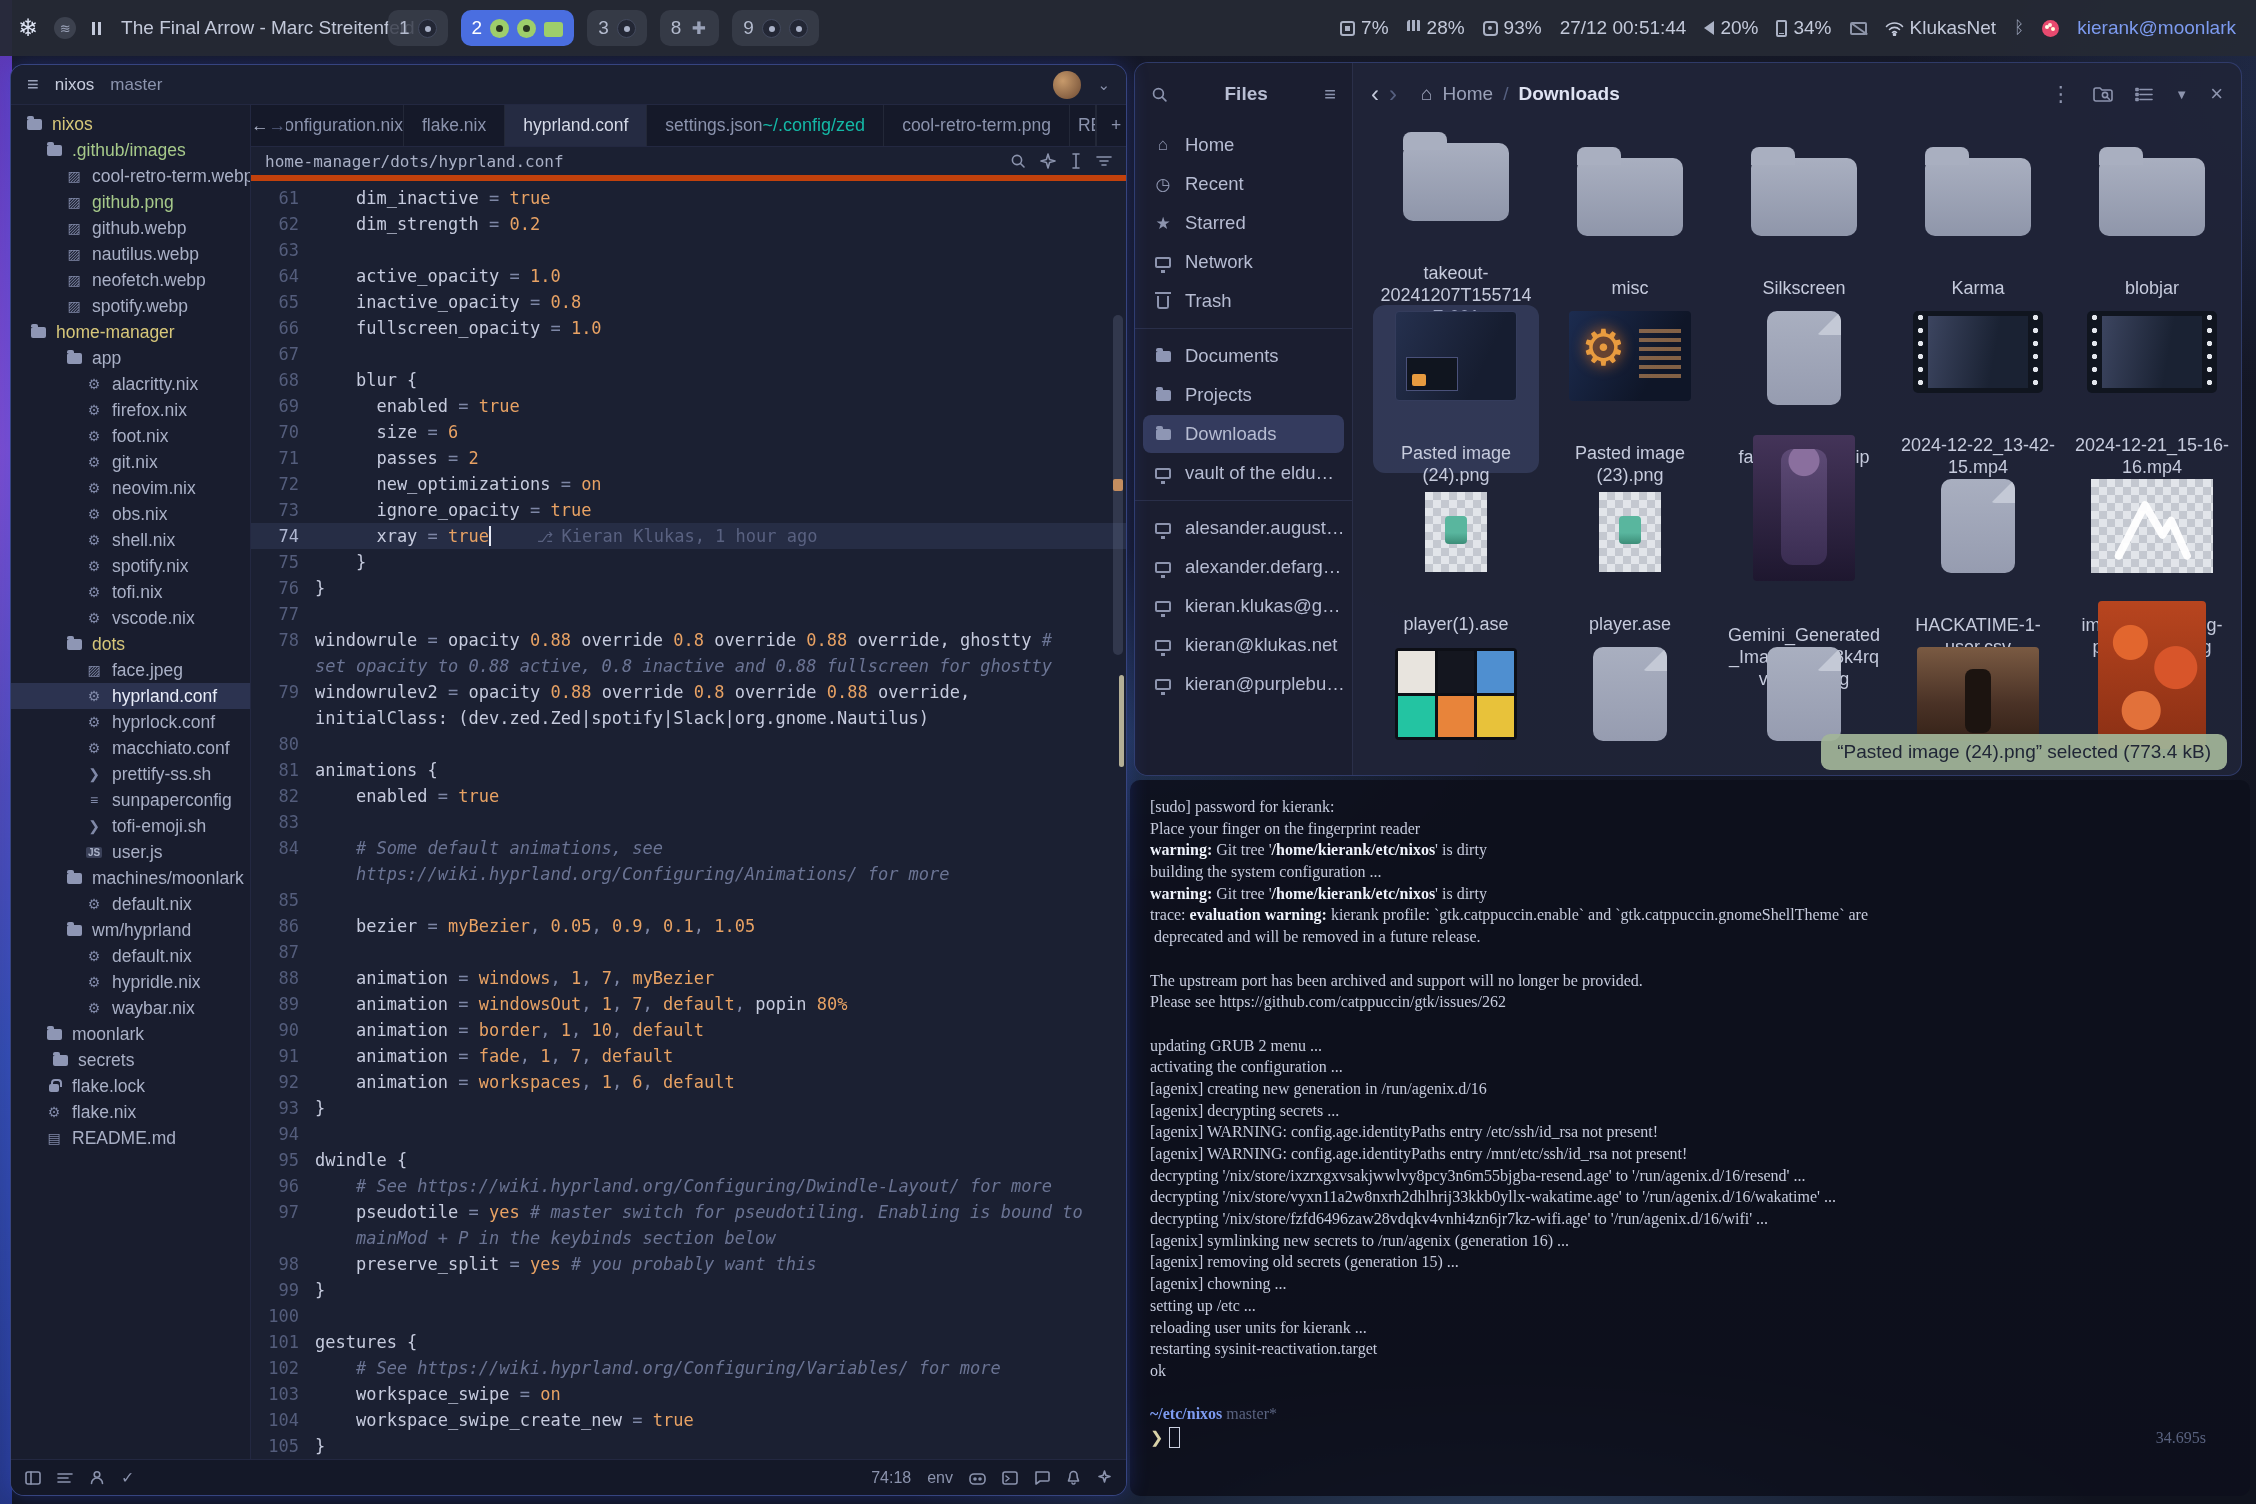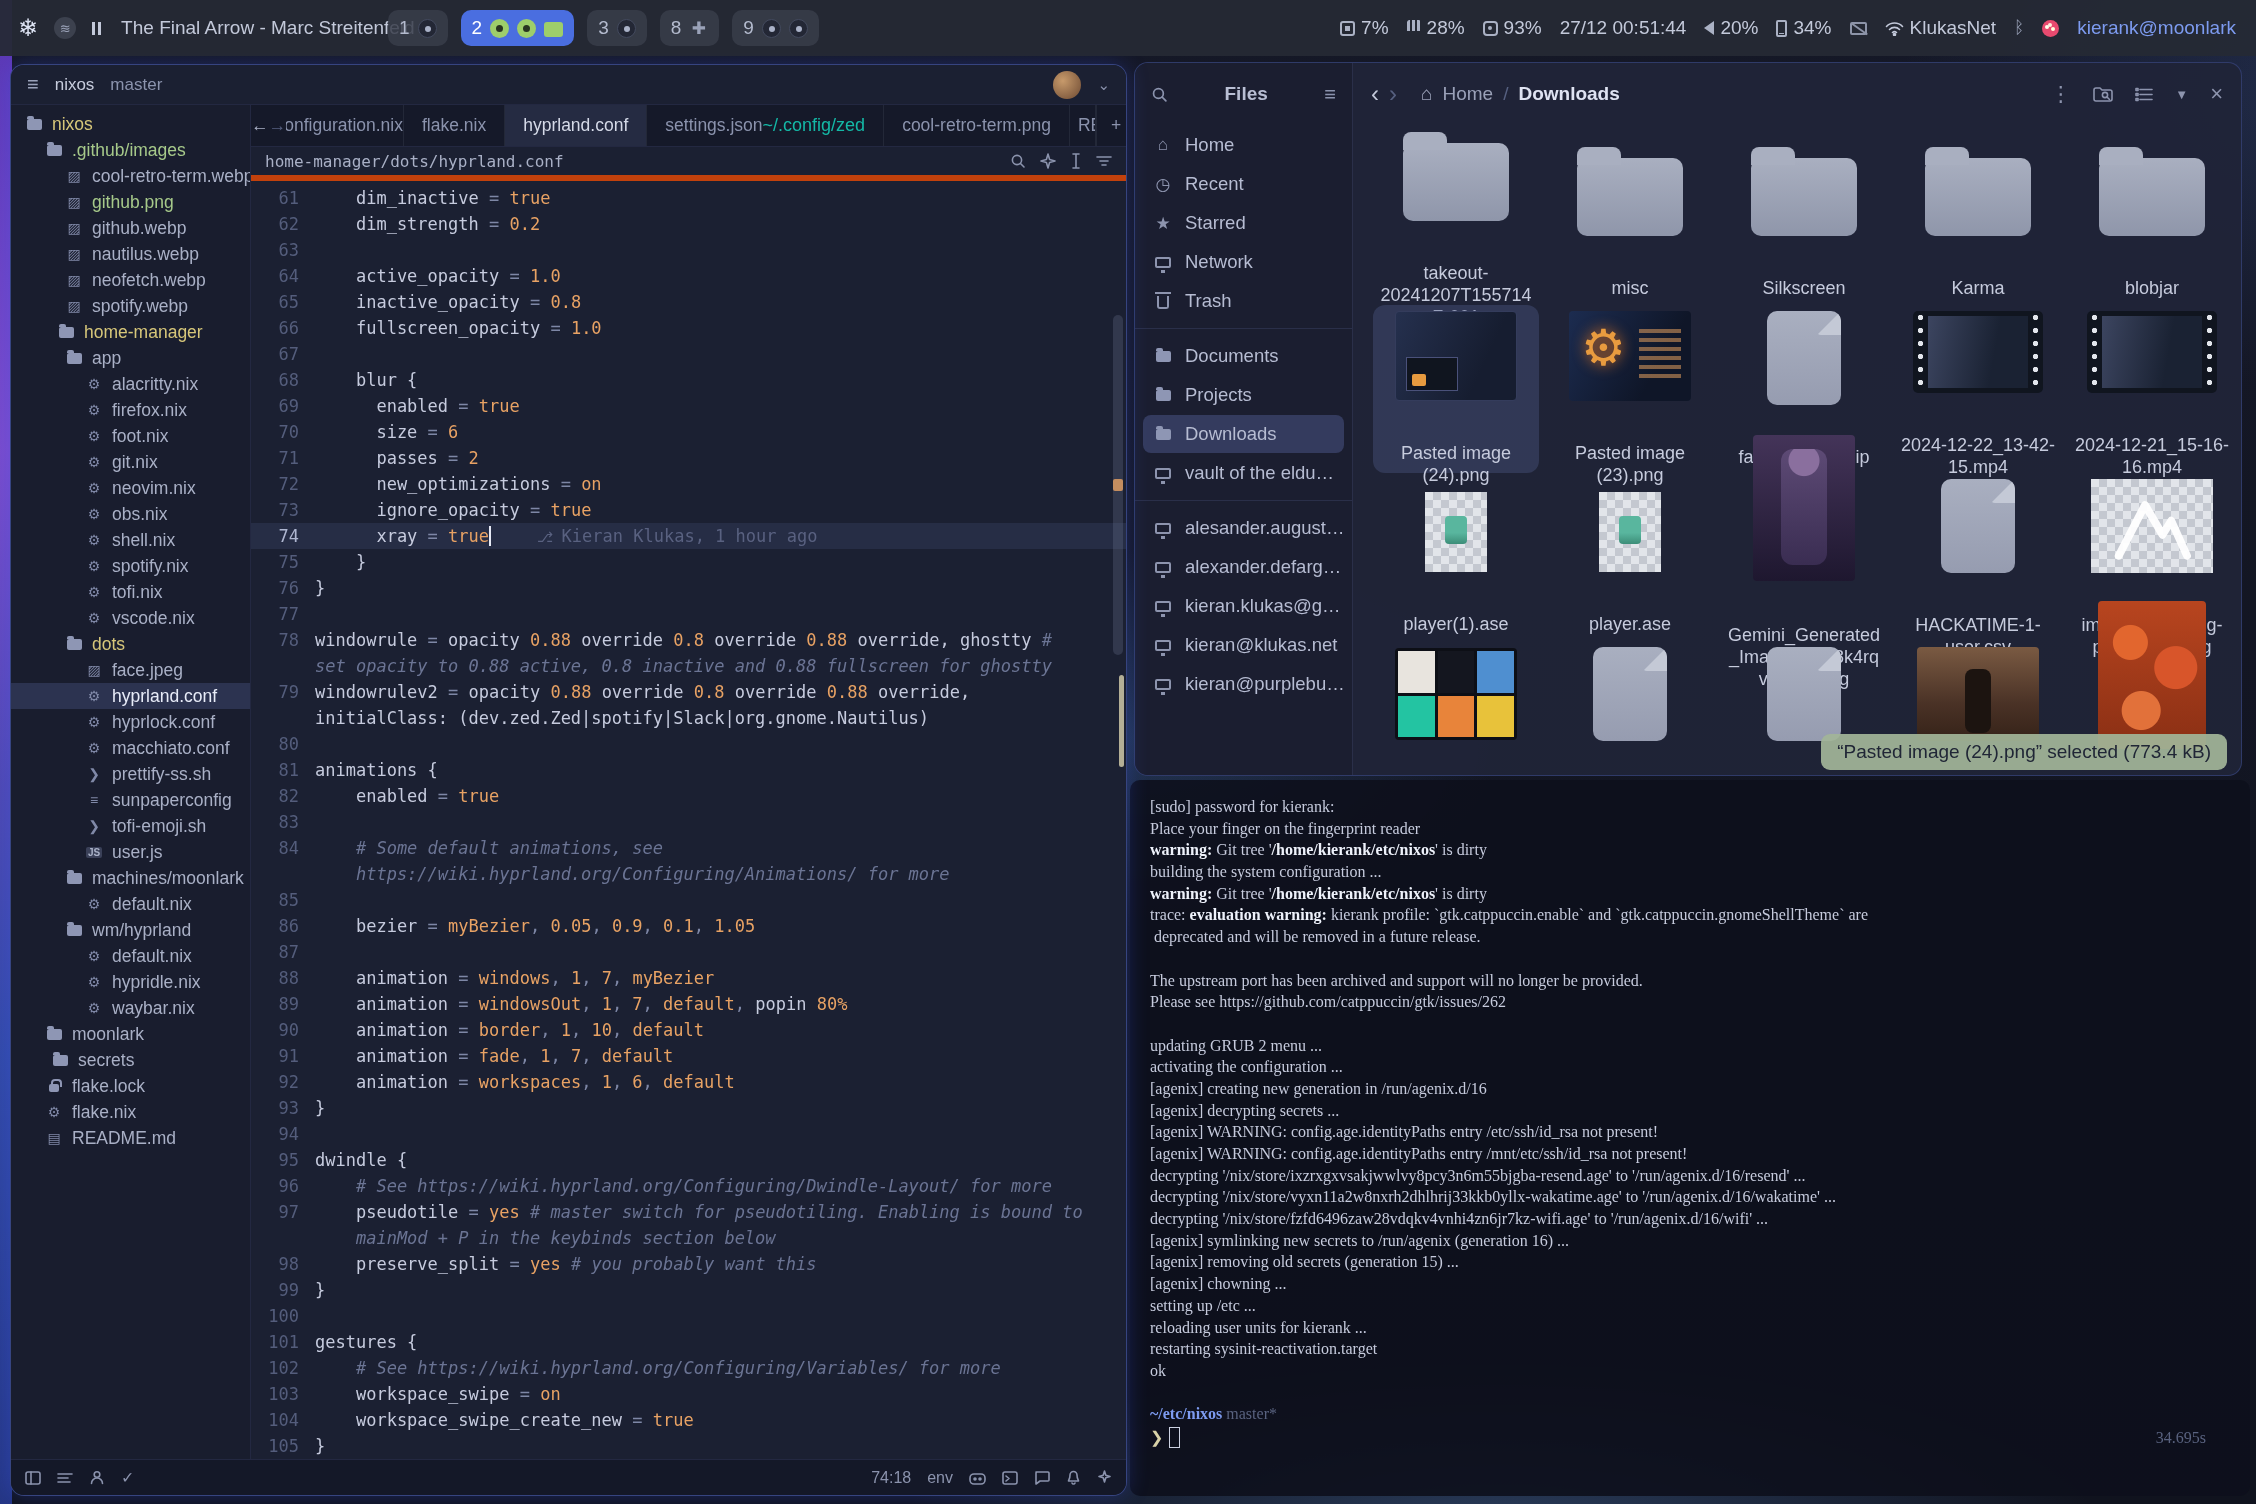--- a/index.html
+++ b/index.html
@@ -292,21 +292,21 @@
         <span class="tlabel">nautilus.webp</span>
       </div>
       <div class="trow" style="padding-left: 54px;">
         <span class="ticon">▨</span>
         <span class="tlabel">neofetch.webp</span>
       </div>
       <div class="trow" style="padding-left: 54px;">
         <span class="ticon">▨</span>
         <span class="tlabel">spotify.webp</span>
       </div>
-      <div class="trow" style="padding-left: 46px; text-align: right;">
+      <div class="trow" style="padding-left: 18px; text-align: right;">
         <span class="ticon">
           <span class="fshape"></span>
         </span>
         <span class="tlabel c-yellow">home-manager</span>
       </div>
       <div class="trow" style="padding-left: 54px;">
         <span class="ticon">
           <span class="fshape"></span>
         </span>
         <span class="tlabel">app</span>

